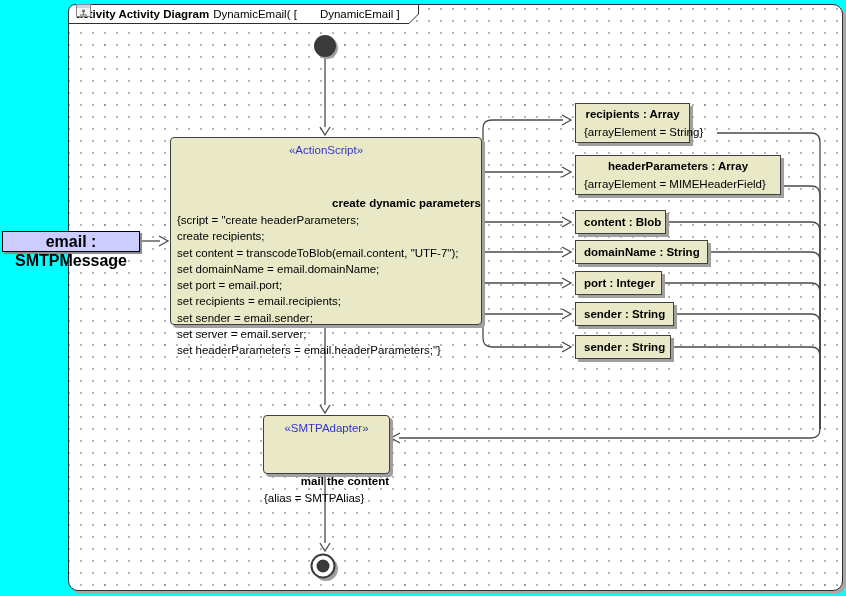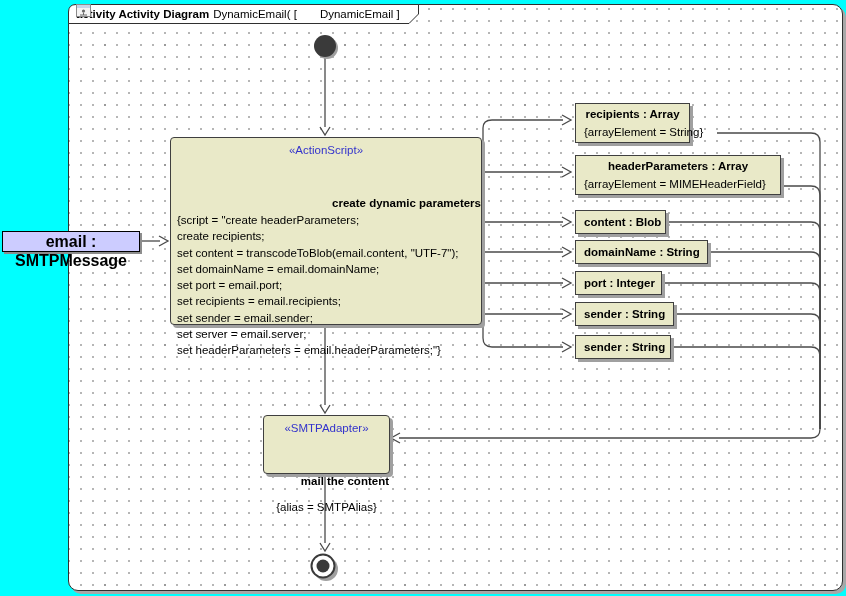--- a/index.html
+++ b/index.html
@@ -47,21 +47,21 @@
 
   .stereotype { color: #3333cc; text-align: center; line-height: 16px; padding-top: 4px; }
   .node-name  { font-weight: bold; text-align: right; line-height: 18px; margin-top: 36px; }
   .script-line { padding-left: 6px; line-height: 16.3px; white-space: nowrap; }
 
   
   .action { left: 170px; top: 137px; width: 312px; height: 188px; }
 
   
   .mail { left: 263px; top: 415px; width: 127px; height: 59px; }
-  .mail .constraint { text-align: center; line-height: 17px; margin-top: 9px; }
+  .mail .constraint { line-height: 17px; }
 
   
   .email-pin {
     position: absolute; left: 2px; top: 231px; width: 138px; height: 21px;
     background: #ccccff; border: 1px solid #000;
     font-weight: bold; font-size: 16px; text-align: center; line-height: 19px;
     box-shadow: 2px 2px 0 #8d8d8d;
   }
 
   

